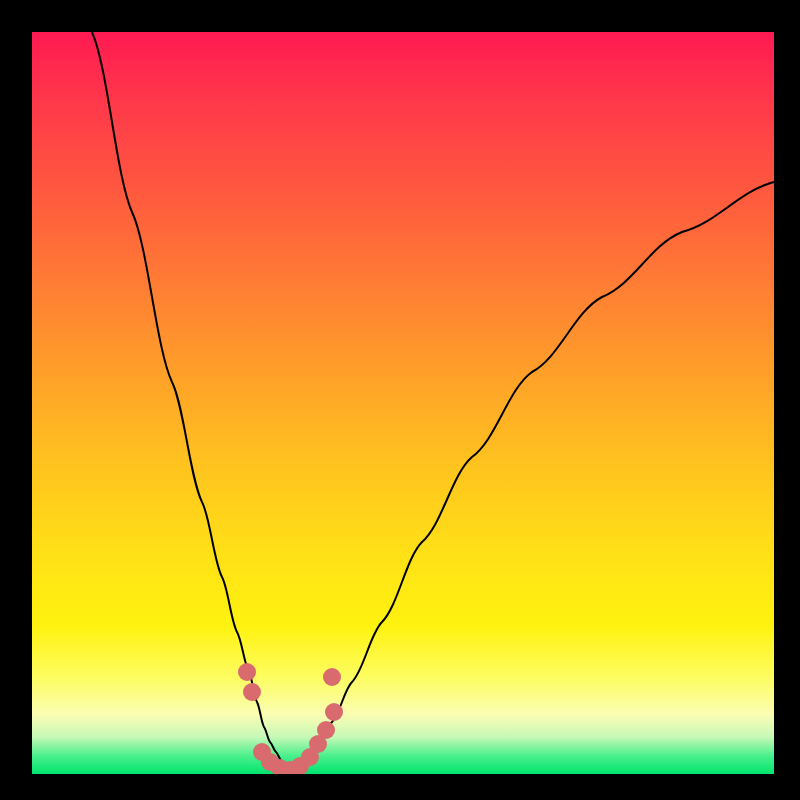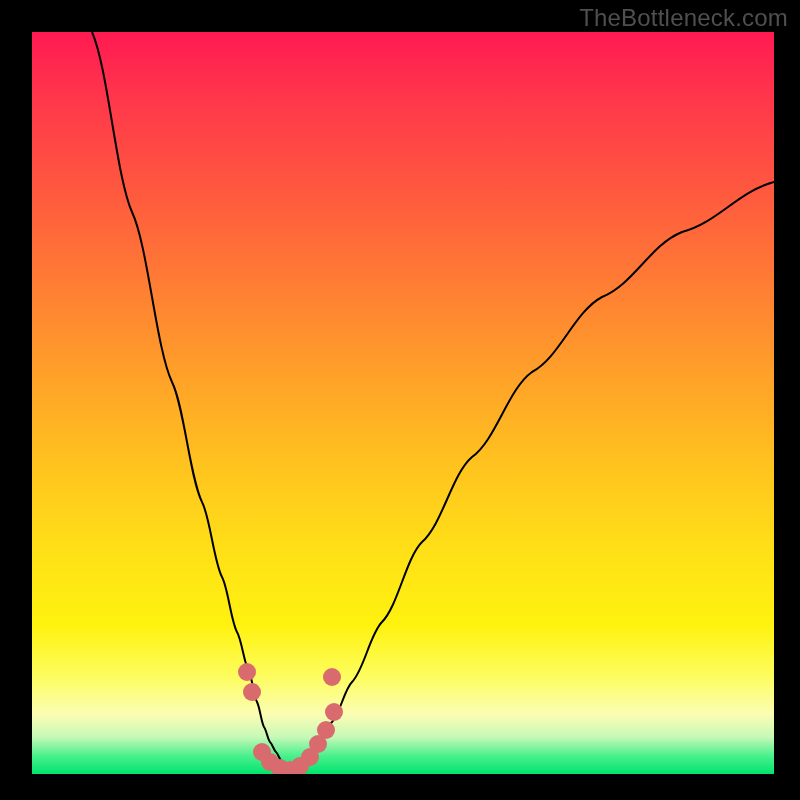--- a/index.html
+++ b/index.html
@@ -70,21 +70,20 @@
   .marker {
     fill: #d96b6e;
     stroke: none;
   }
 </style>
 </head>
 <body>
 
 <div class="frame">
 
-  <div class="watermark">TheBottleneck.com</div>
 
   <div class="plot-area">
     <div class="gradient"></div>
 
     <svg class="curves" viewBox="0 0 742 742" preserveAspectRatio="none">
       <path id="left-branch" class="curve-line" d="M 60 0 C 76 36, 84 144, 100 180 C 116 214, 124 316, 140 350 C 152 374, 158 446, 170 470 C 178 485, 182 530, 190 545 C 196 556, 199 589, 205 600 C 209.8 608, 212.2 632, 217 640 C 220.2 646, 221.8 664, 225 670 C 227.8 675, 229.2 690, 232 695 C 234.4 698, 235.6 707, 238 710 C 240.4 712, 241.6 718, 244 720 C 246.4 722, 247.6 728, 250 730 C 252.4 732, 253.6 738, 256 740"></path>
       <path id="right-branch" class="curve-line" d="M 256 740 C 265.6 736.4, 270.4 725.6, 280 722 C 288 715.6, 292 696.4, 300 690 C 308 682, 312 658, 320 650 C 332 638, 338 602, 350 590 C 366 574, 374 526, 390 510 C 410 493, 420 442, 440 425 C 464 408, 476 357, 500 340 C 528 325, 542 280, 570 265 C 602 252, 618 213, 650 200 C 686.8 190, 705.2 160, 742 150"></path>
       <g id="marker-group">
           <circle cx="215" cy="640" r="9" class="marker"></circle>
           <circle cx="220" cy="660" r="9" class="marker"></circle>

